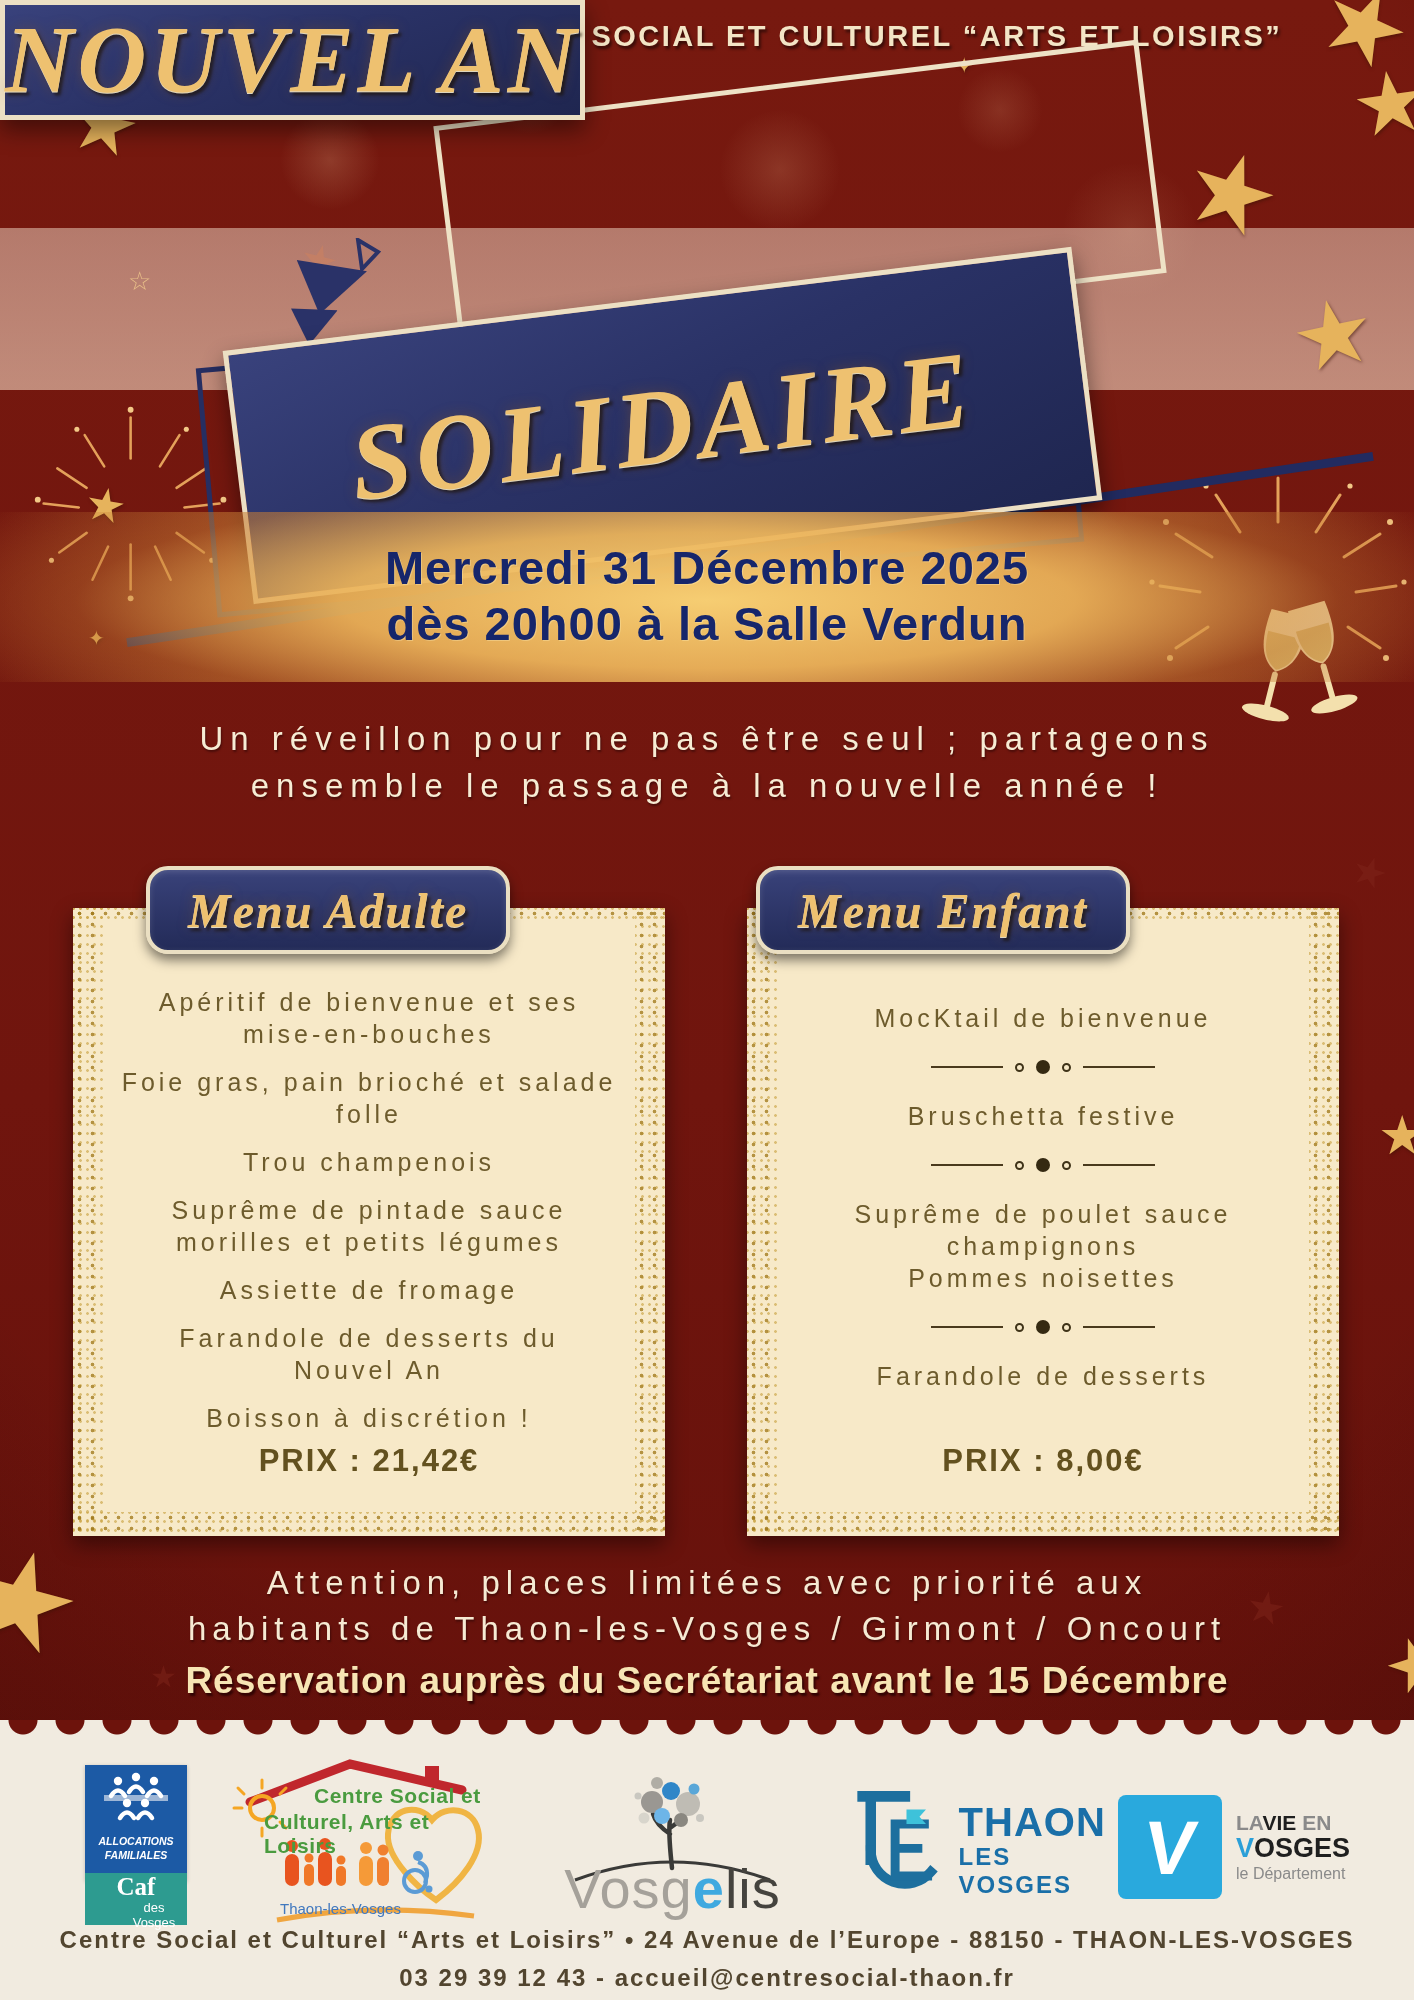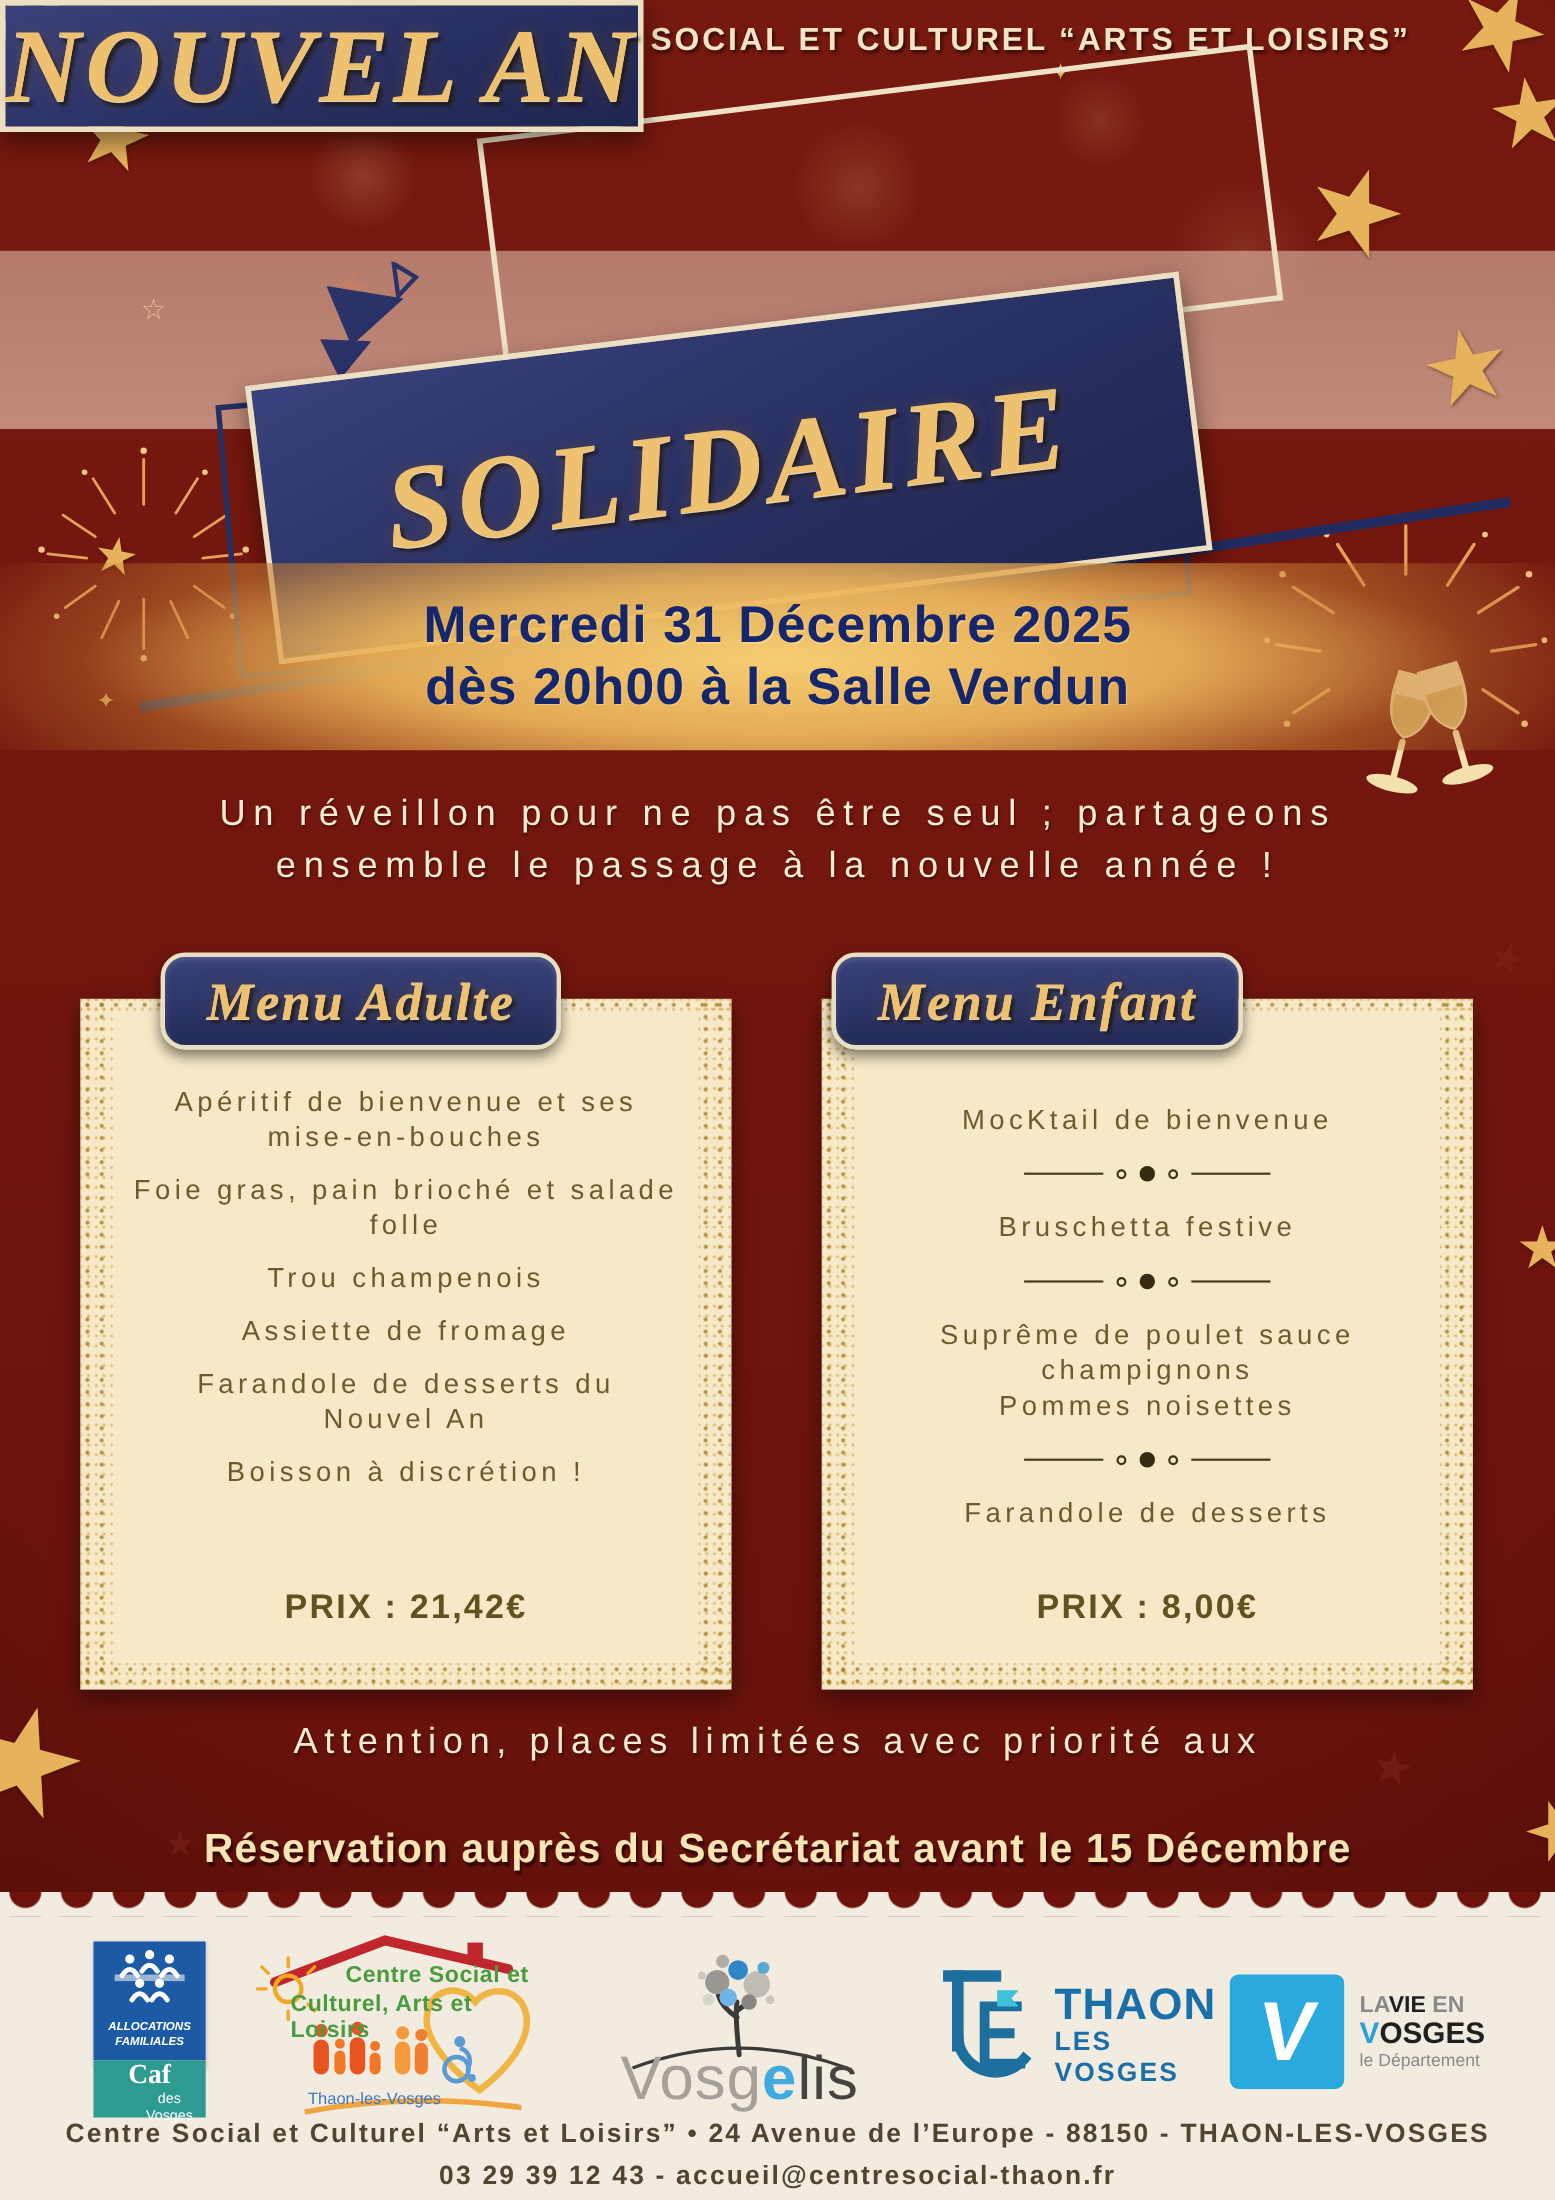--- a/index.html
+++ b/index.html
@@ -263,20 +263,21 @@
 
   <div class="menu-panel adult">
     <div class="speck left"></div>
     <div class="speck right"></div>
     <div class="speck bottom"></div>
     <div class="speck top"></div>
     <div class="menu-items adult-items">
       <div class="dish">Apéritif de bienvenue et ses mise-en-bouches</div>
       <div class="dish">Foie gras, pain brioché et salade folle</div>
       <div class="dish">Trou champenois</div>
+      <div class="dish">Suprême de pintade sauce morilles et petits légumes</div>
       <div class="dish">Assiette de fromage</div>
       <div class="dish narrow">Farandole de desserts du Nouvel An</div>
       <div class="dish">Boisson à discrétion !</div>
     </div>
     <div class="price">PRIX : 21,42€</div>
   </div>
   <div class="menu-pill pill-adult">
     <span class="gold pill-text">Menu Adulte</span>
   </div>
 
@@ -314,20 +315,21 @@
       <div class="dish">Farandole de desserts</div>
     </div>
     <div class="price">PRIX : 8,00€</div>
   </div>
   <div class="menu-pill pill-child">
     <span class="gold pill-text">Menu Enfant</span>
   </div>
 
   <div class="notice">
     <div>Attention, places limitées avec priorité aux</div>
+    <div>habitants de Thaon-les-Vosges / Girmont / Oncourt</div>
   </div>
   <div class="reservation">Réservation auprès du Secrétariat avant le 15 Décembre</div>
 
   <div class="footer">
 
     <div class="logo logo-caf">
       <div class="caf-top">
         <svg width="64" height="58" viewBox="0 0 64 58">
           <rect x="0" y="24" width="64" height="6" fill="#9db6d6"></rect>
           <g fill="#fff" stroke="#fff" stroke-width="4.5" stroke-linecap="round">

